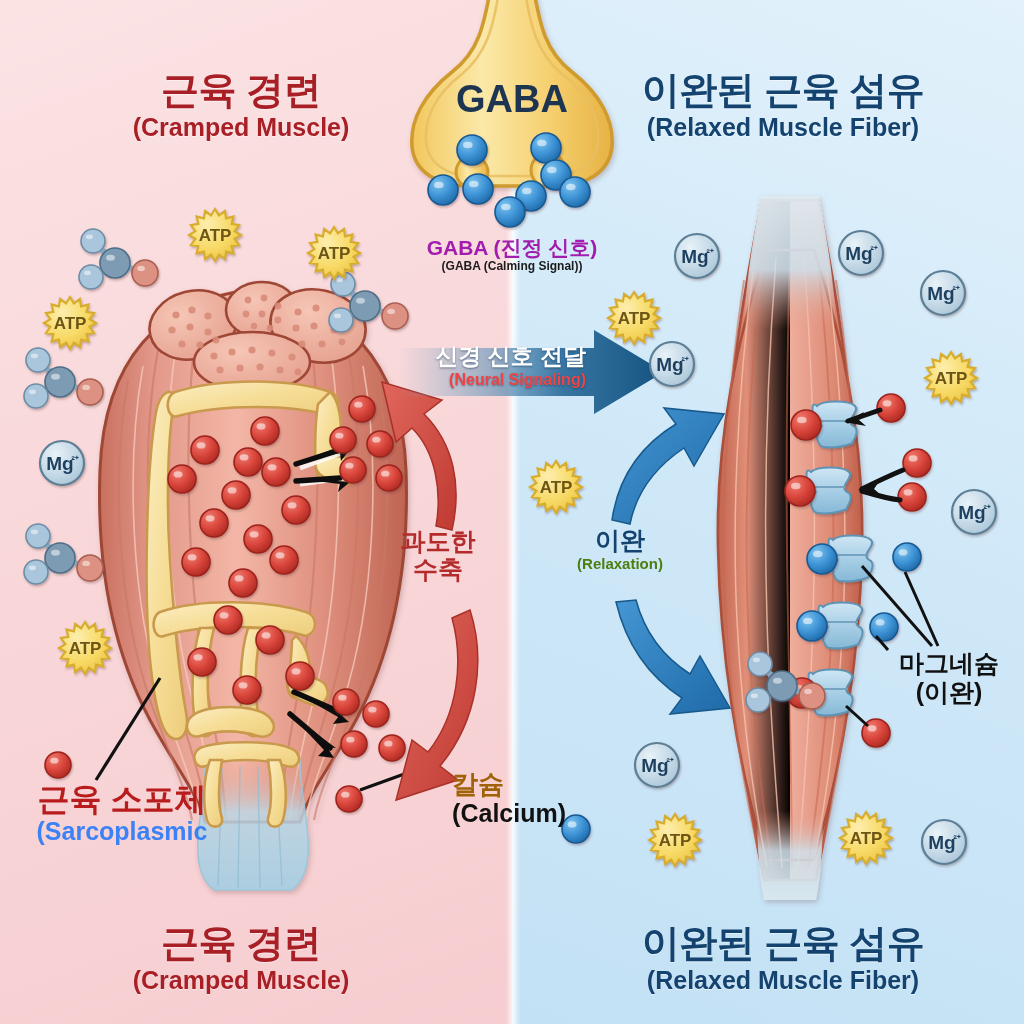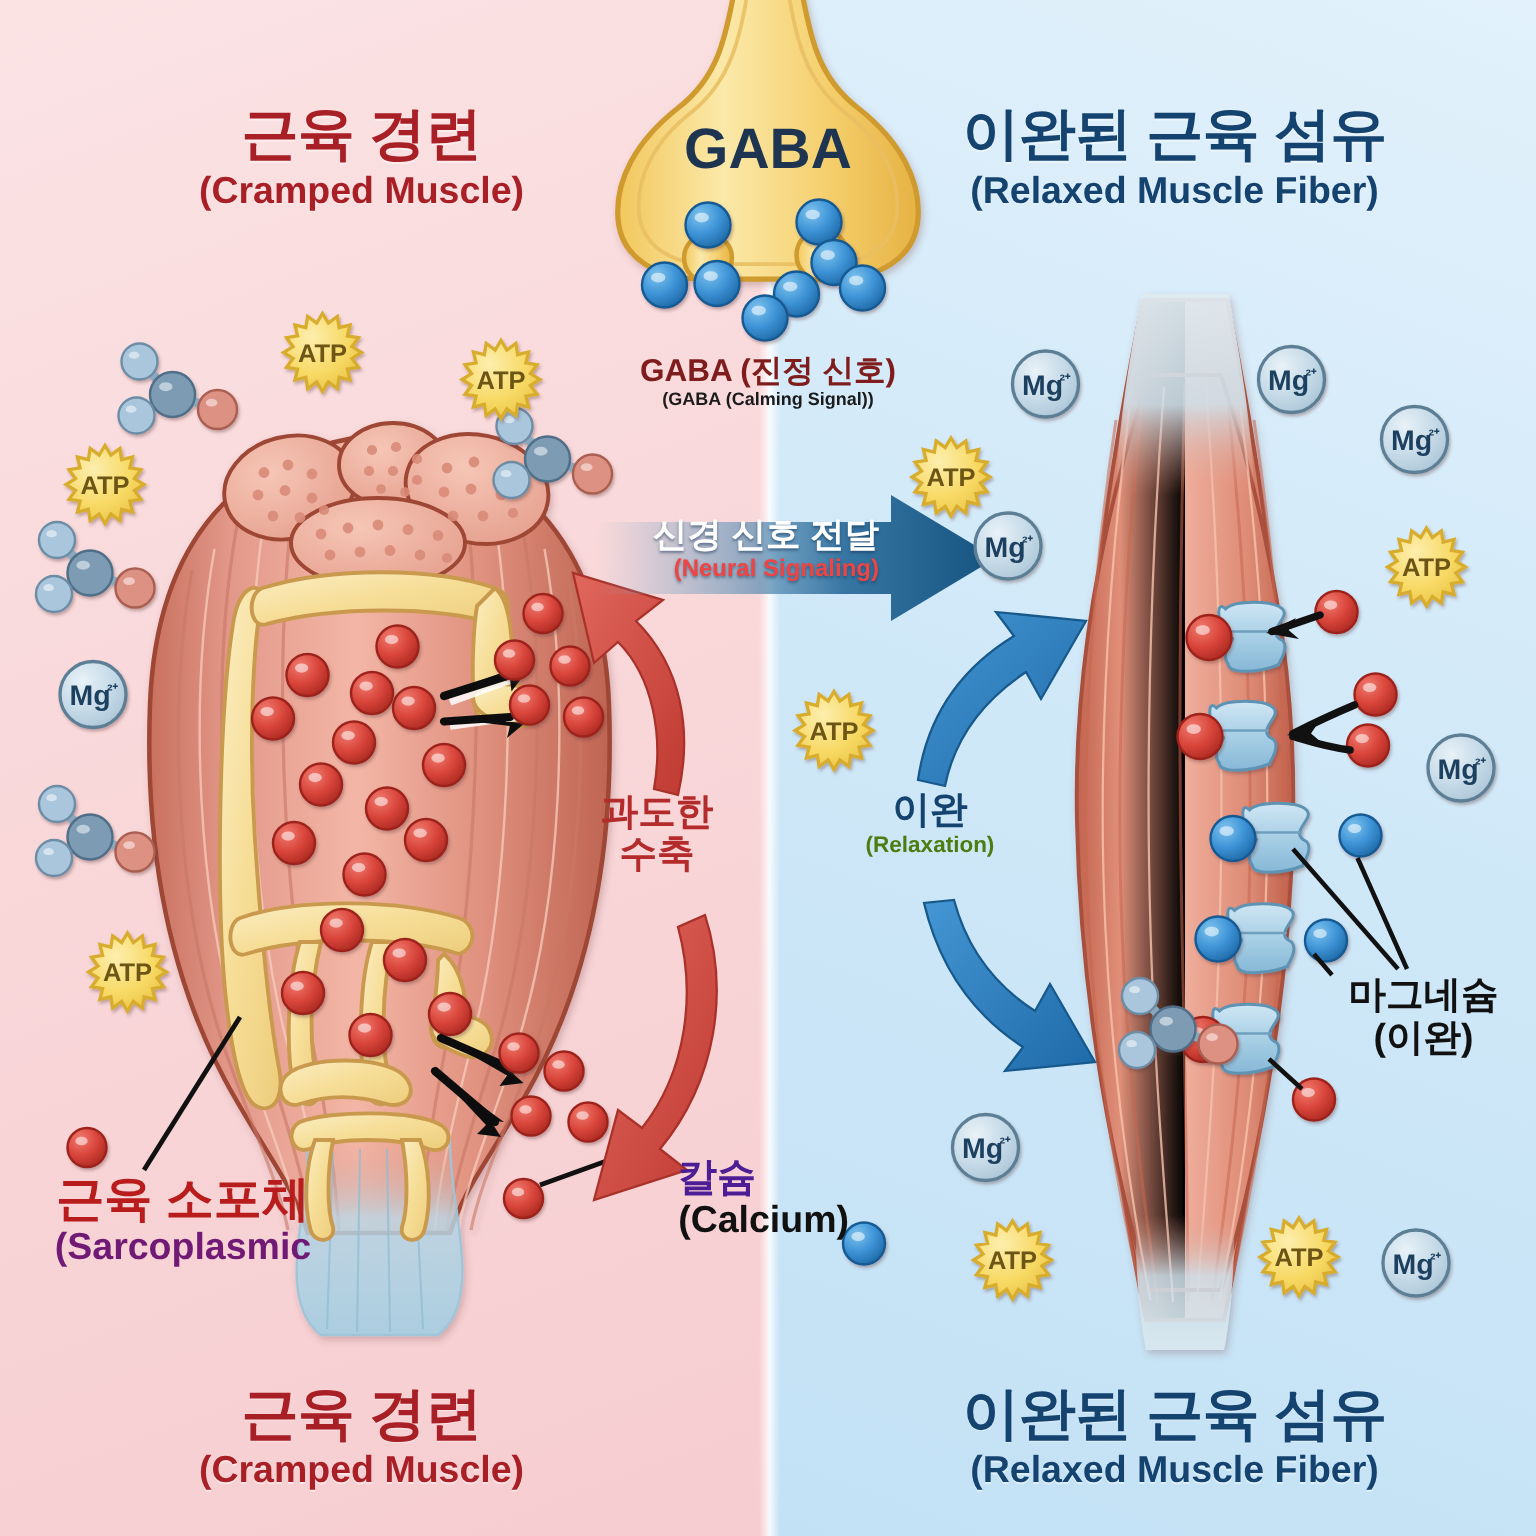--- a/index.html
+++ b/index.html
@@ -30,37 +30,37 @@
   #title-right-top{left:568px;top:70px;}
   #title-left-bottom{left:26px;top:923px;}
   #title-right-bottom{left:568px;top:923px;}
 
   
   .lbl{position:absolute;text-align:center;line-height:1.1;}
   .lbl .kr{font-weight:700;display:block;}
   .lbl .en{font-weight:700;display:block;}
 
   #gaba-label{left:392px;top:236px;width:240px;}
-  #gaba-label .kr{font-size:21px;color:#7f1d1d;}
+  #gaba-label .kr{font-size:21px;color:#a21caf;}
   #gaba-label .en{font-size:12px;color:#1b1b1b;margin-top:1px;}
 
   #contraction-label{left:372px;top:528px;width:132px;}
   #contraction-label .kr{font-size:25px;color:#b42b2b;}
 
   #relaxation-label{left:527px;top:527px;width:186px;}
   #relaxation-label .kr{font-size:25px;color:#14436f;}
   #relaxation-label .en{font-size:15px;color:#4d7c0f;margin-top:1px;}
 
   #calcium-label{left:390px;top:770px;width:176px;}
-  #calcium-label .kr{font-size:26px;color:#4c1d95;}
+  #calcium-label .kr{font-size:26px;color:#a16207;}
   #calcium-label .en{font-size:25px;color:#111;margin-top:1px;text-align:right;}
 
   #sr-label{left:4px;top:782px;width:236px;}
   #sr-label .kr{font-size:32px;color:#b91c1c;}
-  #sr-label .en{font-size:25px;color:#701a75;margin-top:1px;line-height:1.08;}
+  #sr-label .en{font-size:25px;color:#3b82f6;margin-top:1px;line-height:1.08;}
 
   #magnesium-label{left:874px;top:650px;width:150px;}
   #magnesium-label .kr{font-size:25px;color:#111;}
   #magnesium-label .en{font-size:25px;color:#111;margin-top:1px;}
 
   
   #neural-banner{position:absolute;left:398px;top:330px;width:266px;height:84px;}
   #neural-banner .txt{position:absolute;left:10px;top:14px;width:178px;text-align:right;
     line-height:1.08;pointer-events:none;}
   #neural-banner .kr{display:block;font-size:23px;font-weight:700;color:#ffffff;

